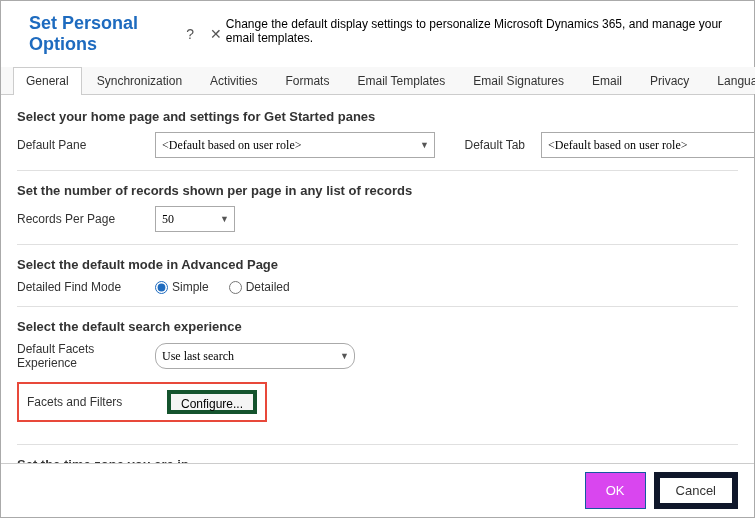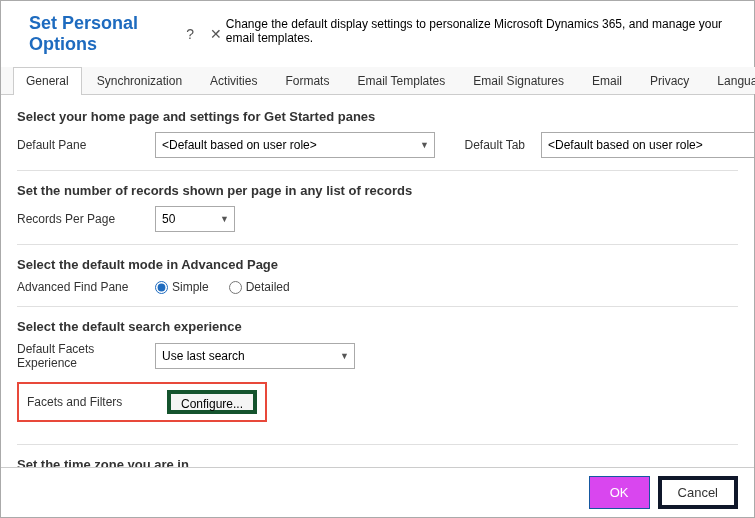--- a/index.html
+++ b/index.html
@@ -139,28 +139,30 @@
       content: "▼";
       font-size: 9px;
       position: absolute;
       right: 6px;
       pointer-events: none;
       color: #555;
     }
 
     .select-wrapper select {
       padding-right: 29px;
+      font-family: Liberation Serif, serif;
     }
 
     .select-large {
       width: 280px;
     }
 
     .select-medium {
       width: 200px;
+      border-radius: 11px;
     }
 
     .select-small {
       width: 80px;
     }
 
     .section-separator {
       border: none;
       border-top: 1px solid #e0e0e0;
       margin: 10px 0 12px 0;
@@ -217,21 +219,21 @@
       color: #fff;
       border: 1px solid #1558a0;
       padding: 5px 20px;
       font-size: 13px;
       cursor: pointer;
     }
 
     .btn-cancel {
       background: #fff;
       color: #333;
-      border: 4px solid #0f172a;
+      border: 6px solid #0f172a;
       padding: 5px 16px;
       font-size: 13px;
       cursor: pointer;
     }
 
     .label-stacked {
       display: flex;
       flex-direction: column;
       min-width: 130px;
       font-size: 12px;
@@ -294,21 +296,21 @@
           <option>50</option>
         </select>
       </div>
     </div>
 
     <hr class="section-separator">
 
     
     <div class="section-title">Select the default mode in Advanced Page</div>
     <div class="form-row">
-      <span class="form-label">Advanced Find Pane</span>
+      <span class="form-label">Detailed Find Mode</span>
       <div class="radio-group">
         <label class="radio-label">
           <input type="radio" name="advFind" checked="" style="">
           <span>Simple</span>
         </label>
         <label class="radio-label">
           <input type="radio" name="advFind" style="">
           <span>Detailed</span>
         </label>
       </div>

